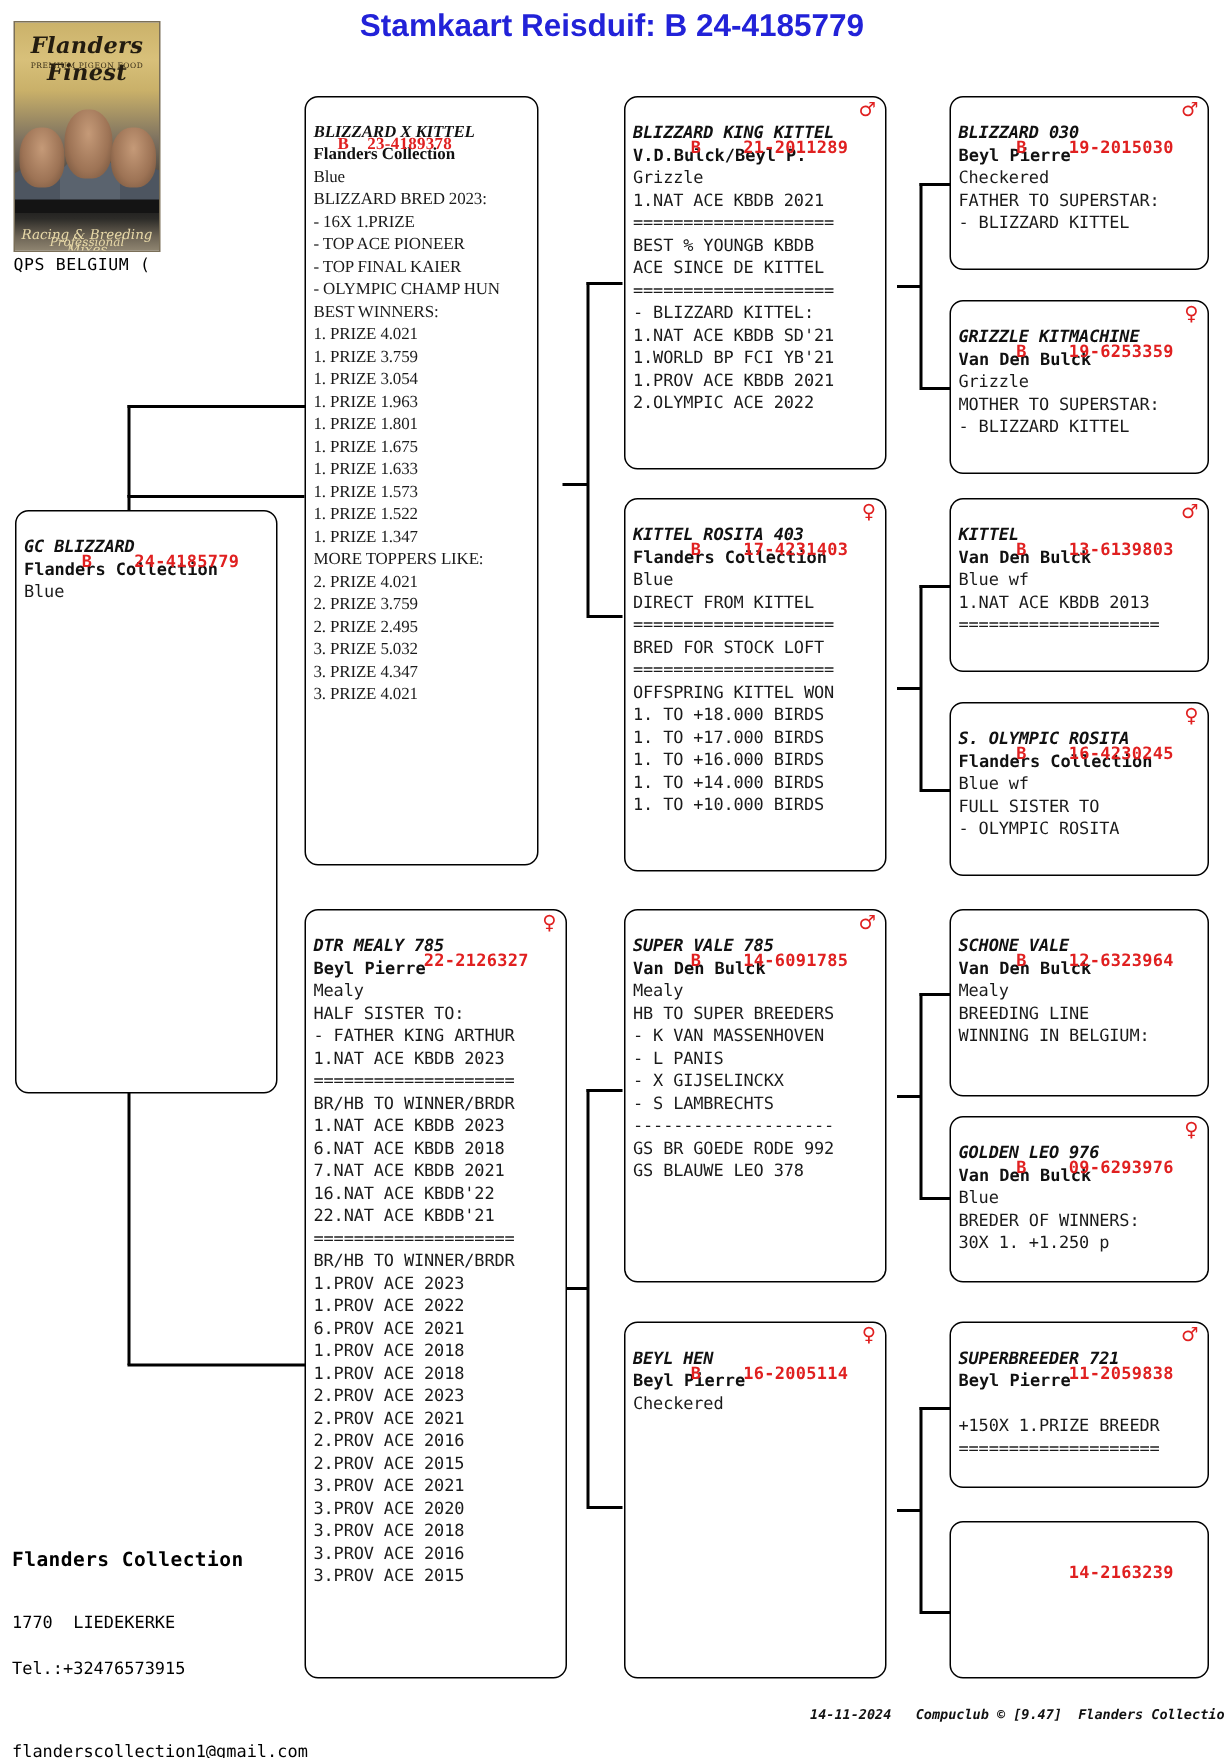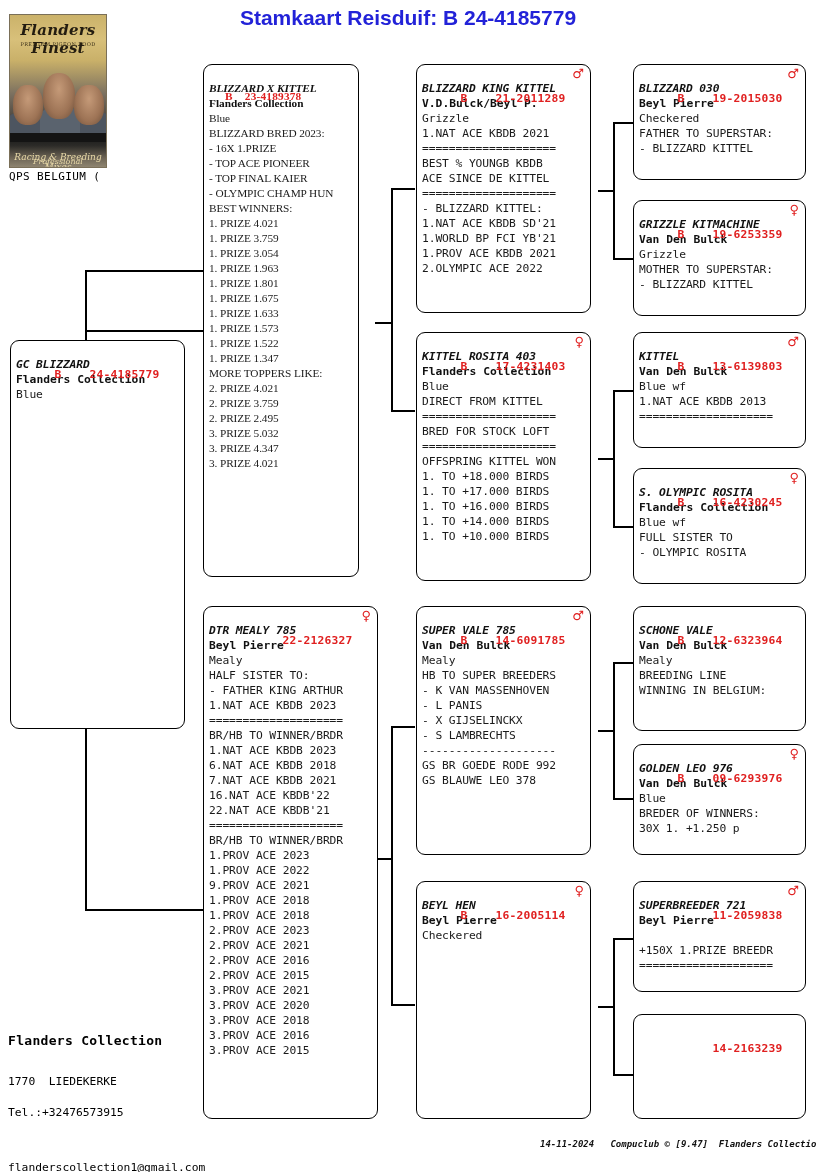--- a/index.html
+++ b/index.html
@@ -308,21 +308,21 @@
       <div class="ln">BR/HB TO WINNER/BRDR</div>
       <div class="ln">1.NAT ACE KBDB 2023</div>
       <div class="ln">6.NAT ACE KBDB 2018</div>
       <div class="ln">7.NAT ACE KBDB 2021</div>
       <div class="ln">16.NAT ACE KBDB'22</div>
       <div class="ln">22.NAT ACE KBDB'21</div>
       <div class="ln">====================</div>
       <div class="ln">BR/HB TO WINNER/BRDR</div>
       <div class="ln">1.PROV ACE 2023</div>
       <div class="ln">1.PROV ACE 2022</div>
-      <div class="ln">9.PROV ACE 2021</div>
+      <div class="ln">6.PROV ACE 2021</div>
       <div class="ln">1.PROV ACE 2018</div>
       <div class="ln">1.PROV ACE 2018</div>
       <div class="ln">2.PROV ACE 2023</div>
       <div class="ln">2.PROV ACE 2021</div>
       <div class="ln">2.PROV ACE 2016</div>
       <div class="ln">2.PROV ACE 2015</div>
       <div class="ln">3.PROV ACE 2021</div>
       <div class="ln">3.PROV ACE 2020</div>
       <div class="ln">3.PROV ACE 2018</div>
       <div class="ln">3.PROV ACE 2016</div>

